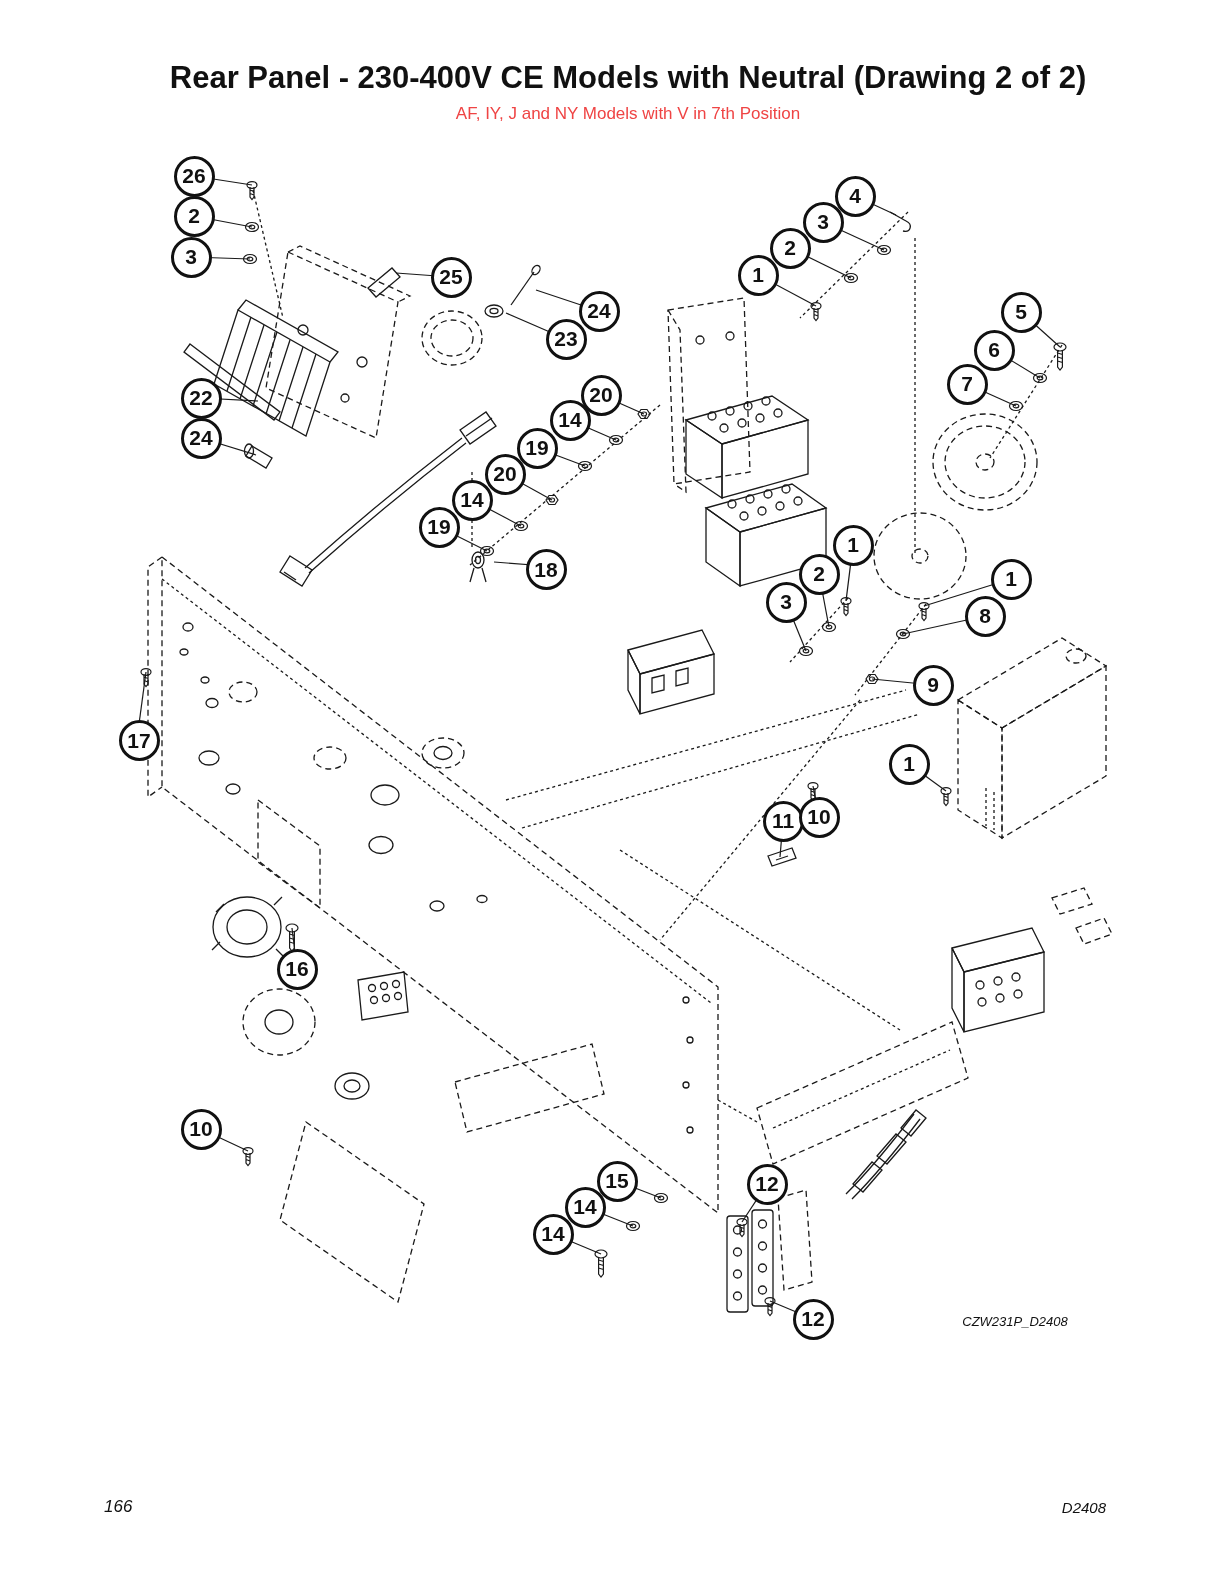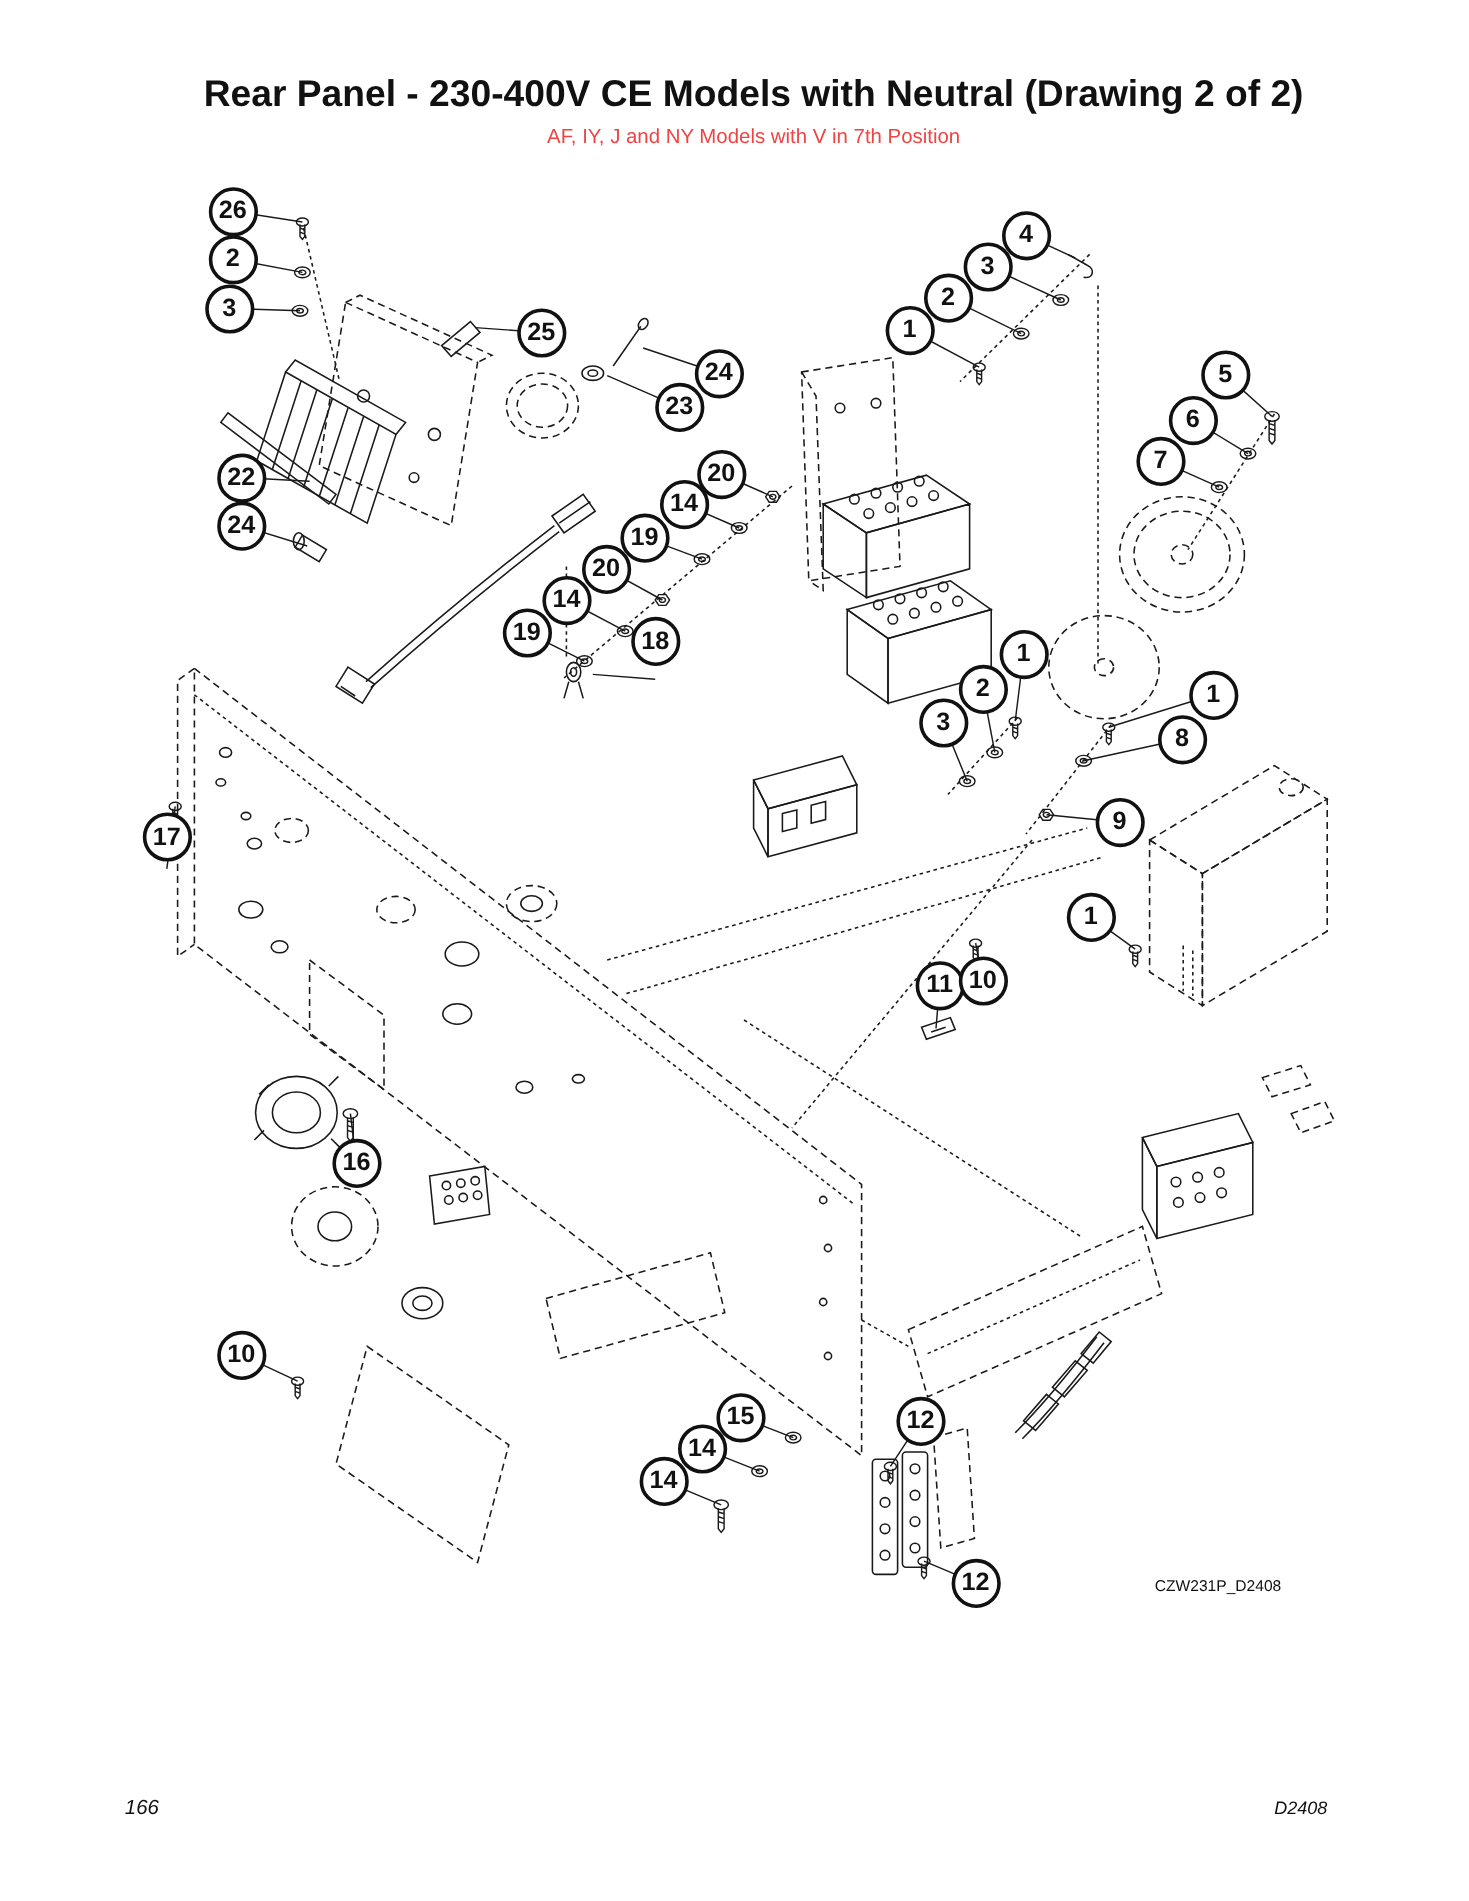--- a/index.html
+++ b/index.html
@@ -57,20 +57,21 @@
     color: #111111;
   }
   .diagram-code {
     position: absolute;
     left: 930px;
     top: 1314px;
     width: 170px;
     text-align: center;
     font-size: 13px;
     color: #111111;
+    font-style: italic;
   }
   .footer {
     position: absolute;
     left: 0;
     top: 1497px;
     width: 100%;
     height: 32px;
     font-style: italic;
   }
   .page-number {
@@ -419,31 +420,31 @@
       <div class="balloon" style="left: 737.5px; top: 254.5px;">1</div>
       <div class="balloon" style="left: 1000.5px; top: 291.5px;">5</div>
       <div class="balloon" style="left: 973.5px; top: 329.5px;">6</div>
       <div class="balloon" style="left: 946.5px; top: 363.5px;">7</div>
       <div class="balloon" style="left: 580.5px; top: 374.5px;">20</div>
       <div class="balloon" style="left: 549.5px; top: 399.5px;">14</div>
       <div class="balloon" style="left: 516.5px; top: 427.5px;">19</div>
       <div class="balloon" style="left: 484.5px; top: 453.5px;">20</div>
       <div class="balloon" style="left: 451.5px; top: 479.5px;">14</div>
       <div class="balloon" style="left: 418.5px; top: 506.5px;">19</div>
-      <div class="balloon" style="left: 525.5px; top: 514px;">18</div>
+      <div class="balloon" style="left: 525.5px; top: 549px;">18</div>
       <div class="balloon" style="left: 832.5px; top: 524.5px;">1</div>
       <div class="balloon" style="left: 798.5px; top: 553.5px;">2</div>
       <div class="balloon" style="left: 765.5px; top: 581.5px;">3</div>
       <div class="balloon" style="left: 990.5px; top: 558.5px;">1</div>
       <div class="balloon" style="left: 964.5px; top: 595.5px;">8</div>
       <div class="balloon" style="left: 912.5px; top: 664.5px;">9</div>
       <div class="balloon" style="left: 888.5px; top: 743.5px;">1</div>
       <div class="balloon" style="left: 762.5px; top: 800.5px;">11</div>
       <div class="balloon" style="left: 798.5px; top: 796.5px;">10</div>
-      <div class="balloon" style="left: 118.5px; top: 677px;">17</div>
+      <div class="balloon" style="left: 118.5px; top: 720px;">17</div>
       <div class="balloon" style="left: 276.5px; top: 948.5px;">16</div>
       <div class="balloon" style="left: 180.5px; top: 1108.5px;">10</div>
       <div class="balloon" style="left: 596.5px; top: 1160.5px;">15</div>
       <div class="balloon" style="left: 564.5px; top: 1186.5px;">14</div>
       <div class="balloon" style="left: 532.5px; top: 1213.5px;">14</div>
       <div class="balloon" style="left: 746.5px; top: 1163.5px;">12</div>
       <div class="balloon" style="left: 792.5px; top: 1298.5px;">12</div>
     </div>
 
   <div class="diagram-code">CZW231P_D2408</div>

